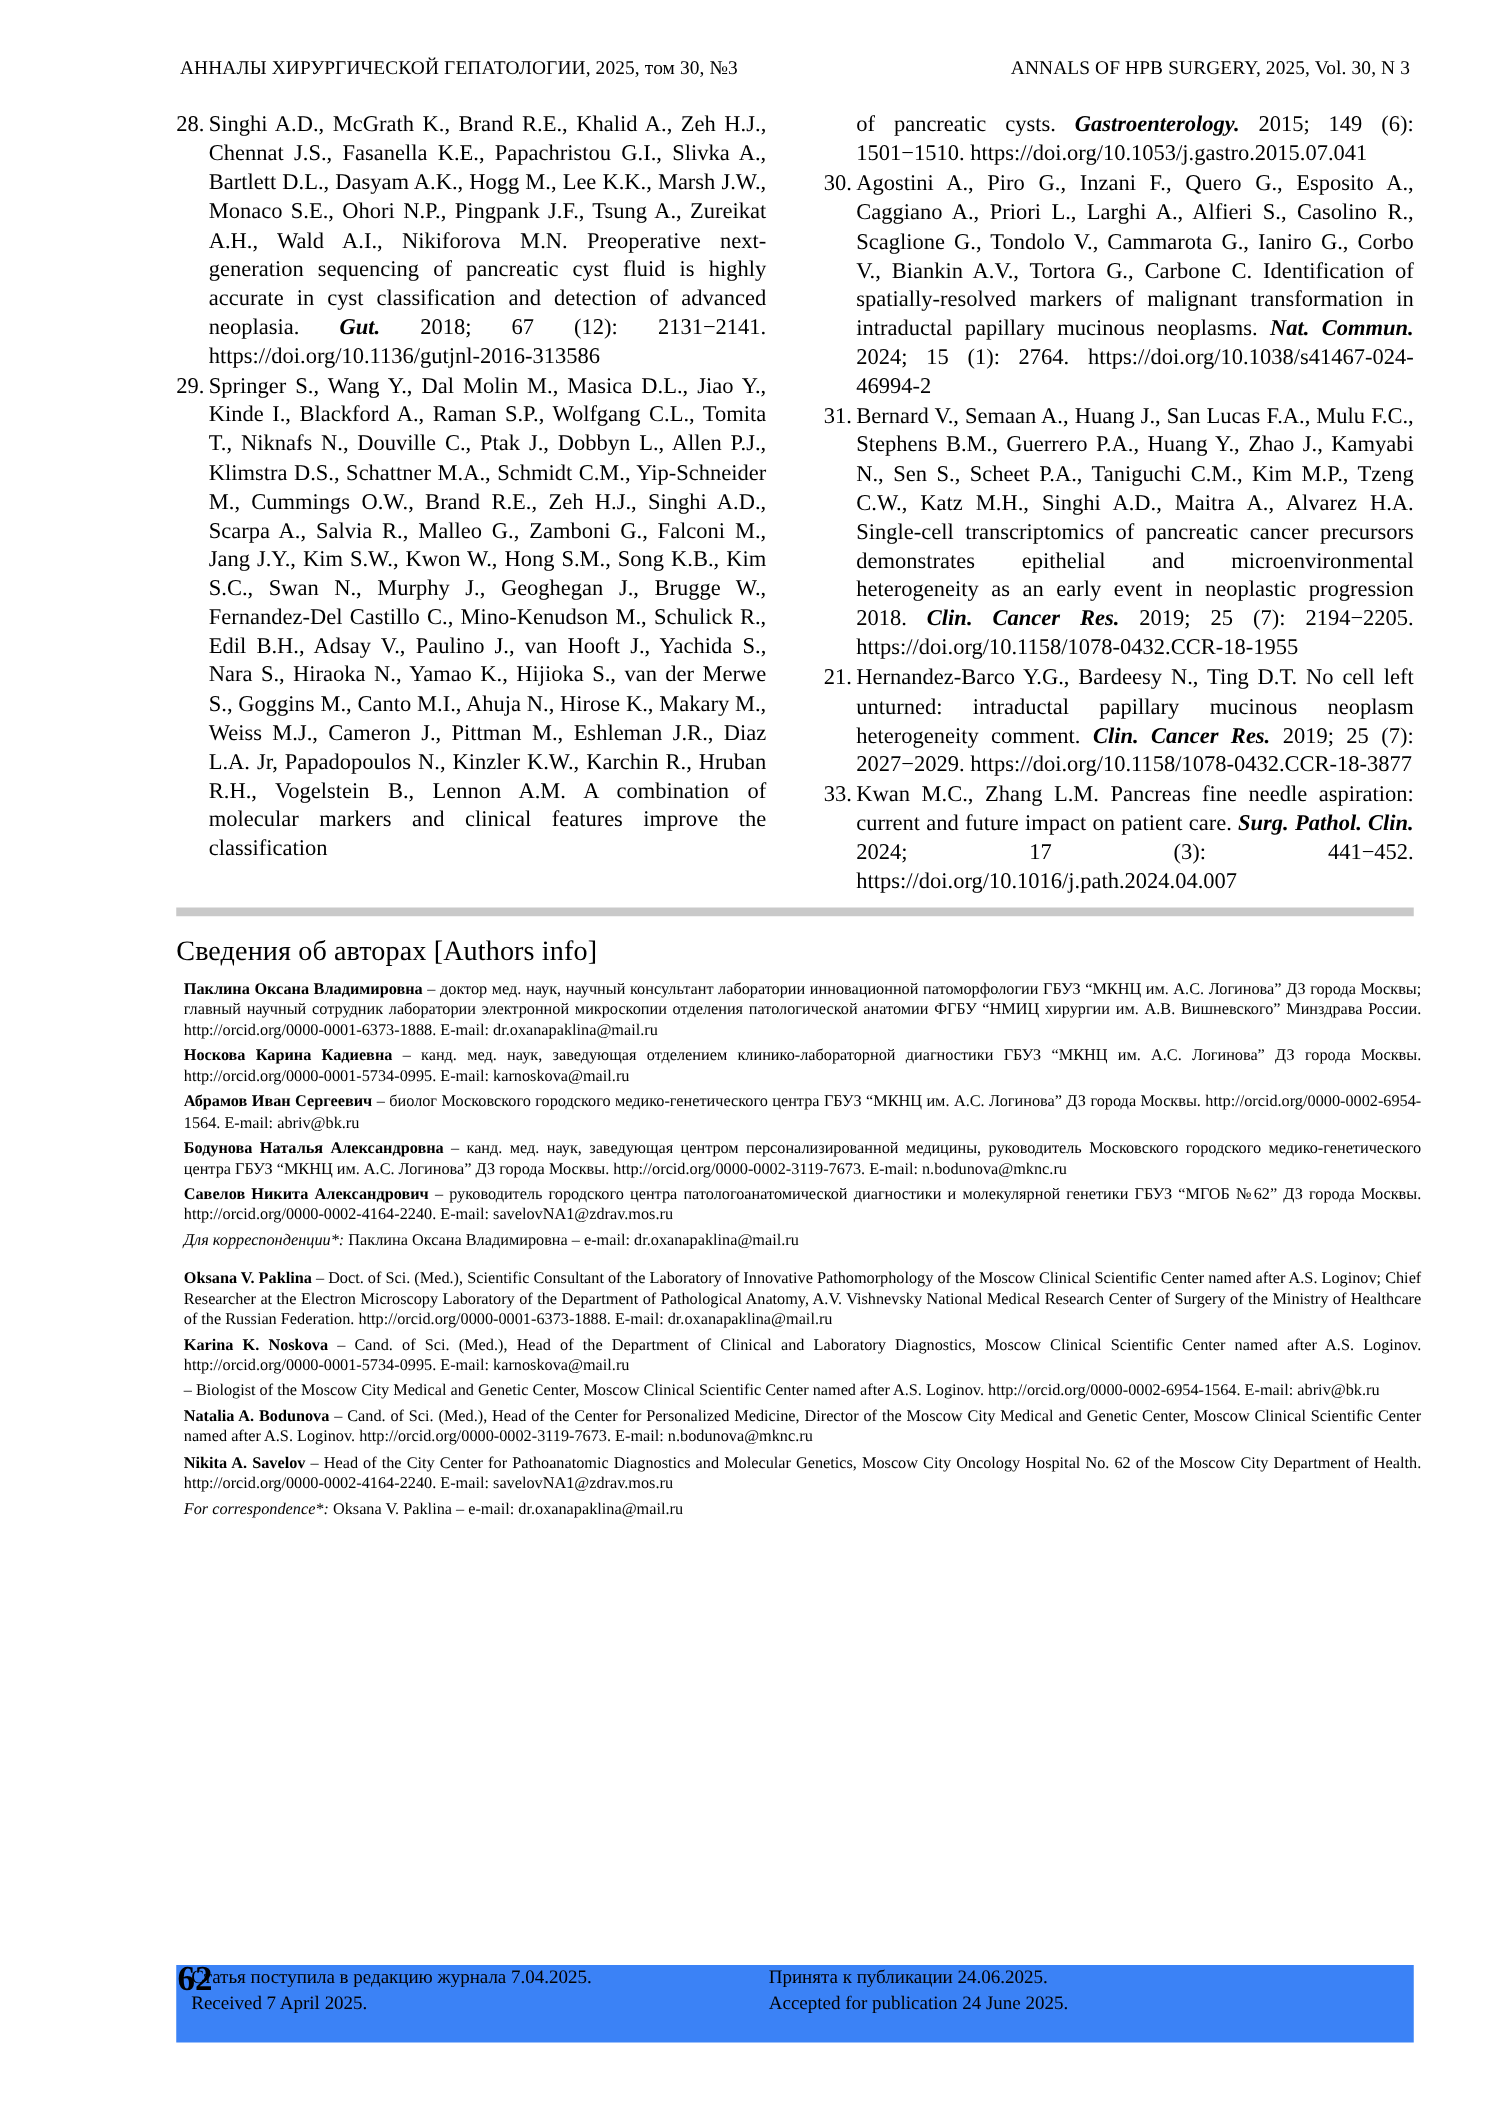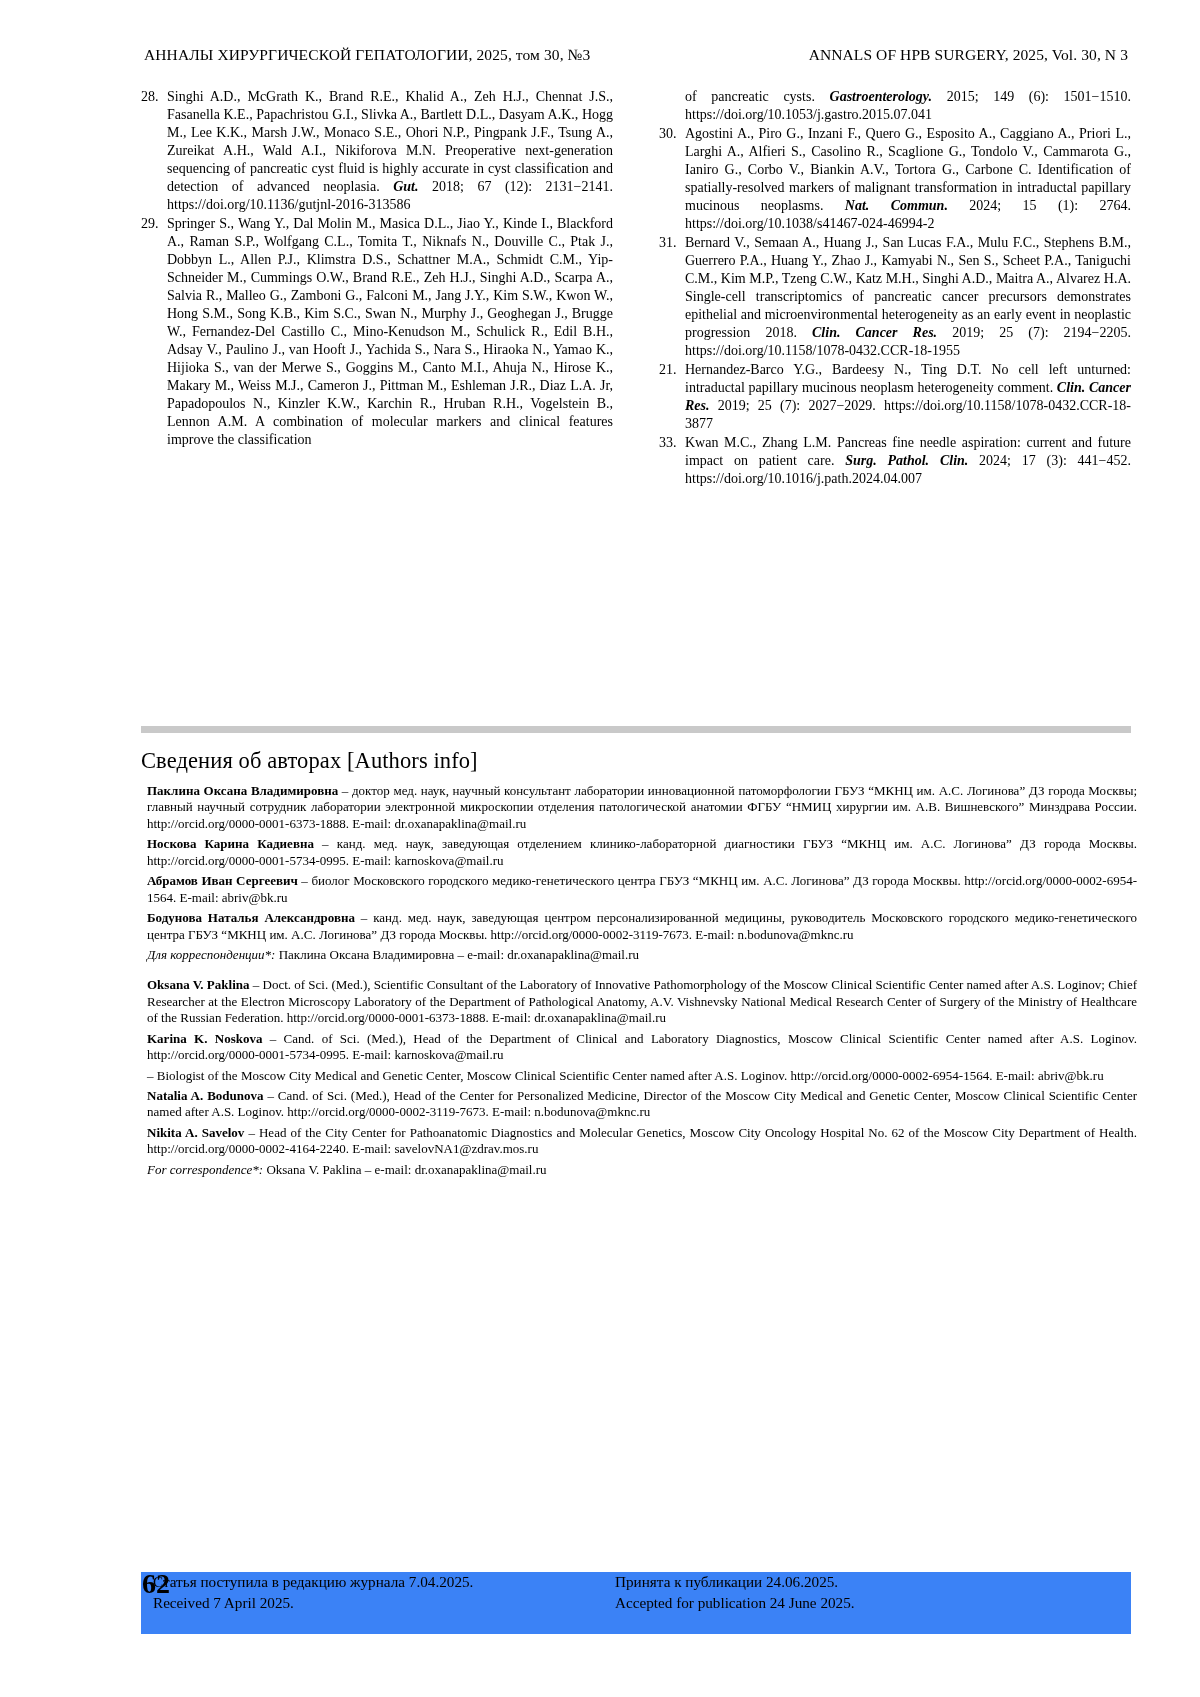--- a/index.html
+++ b/index.html
@@ -43,21 +43,21 @@
     top: 88px;
     width: 990px;
     display: flex;
     gap: 46px;
   }
   .refcol {
     width: 472px;
   }
   .ref {
     display: flex;
-    font-size: 14px;
+    font-size: 18px;
     line-height: 1.285;
     text-align: justify;
     margin-bottom: 1px;
   }
   .ref .num {
     width: 26px;
     flex: 0 0 26px;
     text-align: left;
   }
   .ref .body {
@@ -191,20 +191,21 @@
   <div class="authors-block">
 
     <p class="para"><b>Паклина Оксана Владимировна</b><span> – доктор мед. наук, научный консультант лаборатории инновационной патоморфологии ГБУЗ “МКНЦ им. А.С. Логинова” ДЗ города Москвы; главный научный сотрудник лаборатории электронной микроскопии отделения патологической анатомии ФГБУ “НМИЦ хирургии им. А.В. Вишневского” Минздрава России. http://orcid.org/0000-0001-6373-1888. E-mail: dr.oxanapaklina@mail.ru</span></p>
 
     <p class="para"><b>Носкова Карина Кадиевна</b><span> – канд. мед. наук, заведующая отделением клинико-лабораторной диагностики ГБУЗ “МКНЦ им. А.С. Логинова” ДЗ города Москвы. http://orcid.org/0000-0001-5734-0995. E-mail: karnoskova@mail.ru</span></p>
 
     <p class="para"><b>Абрамов Иван Сергеевич</b><span> – биолог Московского городского медико-генетического центра ГБУЗ “МКНЦ им. А.С. Логинова” ДЗ города Москвы. http://orcid.org/0000-0002-6954-1564. E-mail: abriv@bk.ru</span></p>
 
     <p class="para"><b>Бодунова Наталья Александровна</b><span> – канд. мед. наук, заведующая центром персонализированной медицины, руководитель Московского городского медико-генетического центра ГБУЗ “МКНЦ им. А.С. Логинова” ДЗ города Москвы. http://orcid.org/0000-0002-3119-7673. E-mail: n.bodunova@mknc.ru</span></p>
 
+    <p class="para"><b>Савелов Никита Александрович</b><span> – руководитель городского центра патологоанатомической диагностики и молекулярной генетики ГБУЗ “МГОБ №62” ДЗ города Москвы. http://orcid.org/0000-0002-4164-2240. E-mail: savelovNA1@zdrav.mos.ru</span></p>
 
     <p class="para"><b class="ital">Для корреспонденции*:</b><span> Паклина Оксана Владимировна – e-mail: dr.oxanapaklina@mail.ru</span></p>
 
     <div class="gap"></div>
 
     <p class="para en"><b>Oksana V. Paklina</b><span> – Doct. of Sci. (Med.), Scientific Consultant of the Laboratory of Innovative Pathomorphology of the Moscow Clinical Scientific Center named after A.S. Loginov; Chief Researcher at the Electron Microscopy Laboratory of the Department of Pathological Anatomy, A.V. Vishnevsky National Medical Research Center of Surgery of the Ministry of Healthcare of the Russian Federation. http://orcid.org/0000-0001-6373-1888. E-mail: dr.oxanapaklina@mail.ru</span></p>
 
     <p class="para en"><b>Karina K. Noskova</b><span> – Cand. of Sci. (Med.), Head of the Department of Clinical and Laboratory Diagnostics, Moscow Clinical Scientific Center named after A.S. Loginov. http://orcid.org/0000-0001-5734-0995. E-mail: karnoskova@mail.ru</span></p>
 
     <p class="para en"><b></b><span>– Biologist of the Moscow City Medical and Genetic Center, Moscow Clinical Scientific Center named after A.S. Loginov. http://orcid.org/0000-0002-6954-1564. E-mail: abriv@bk.ru</span></p>

